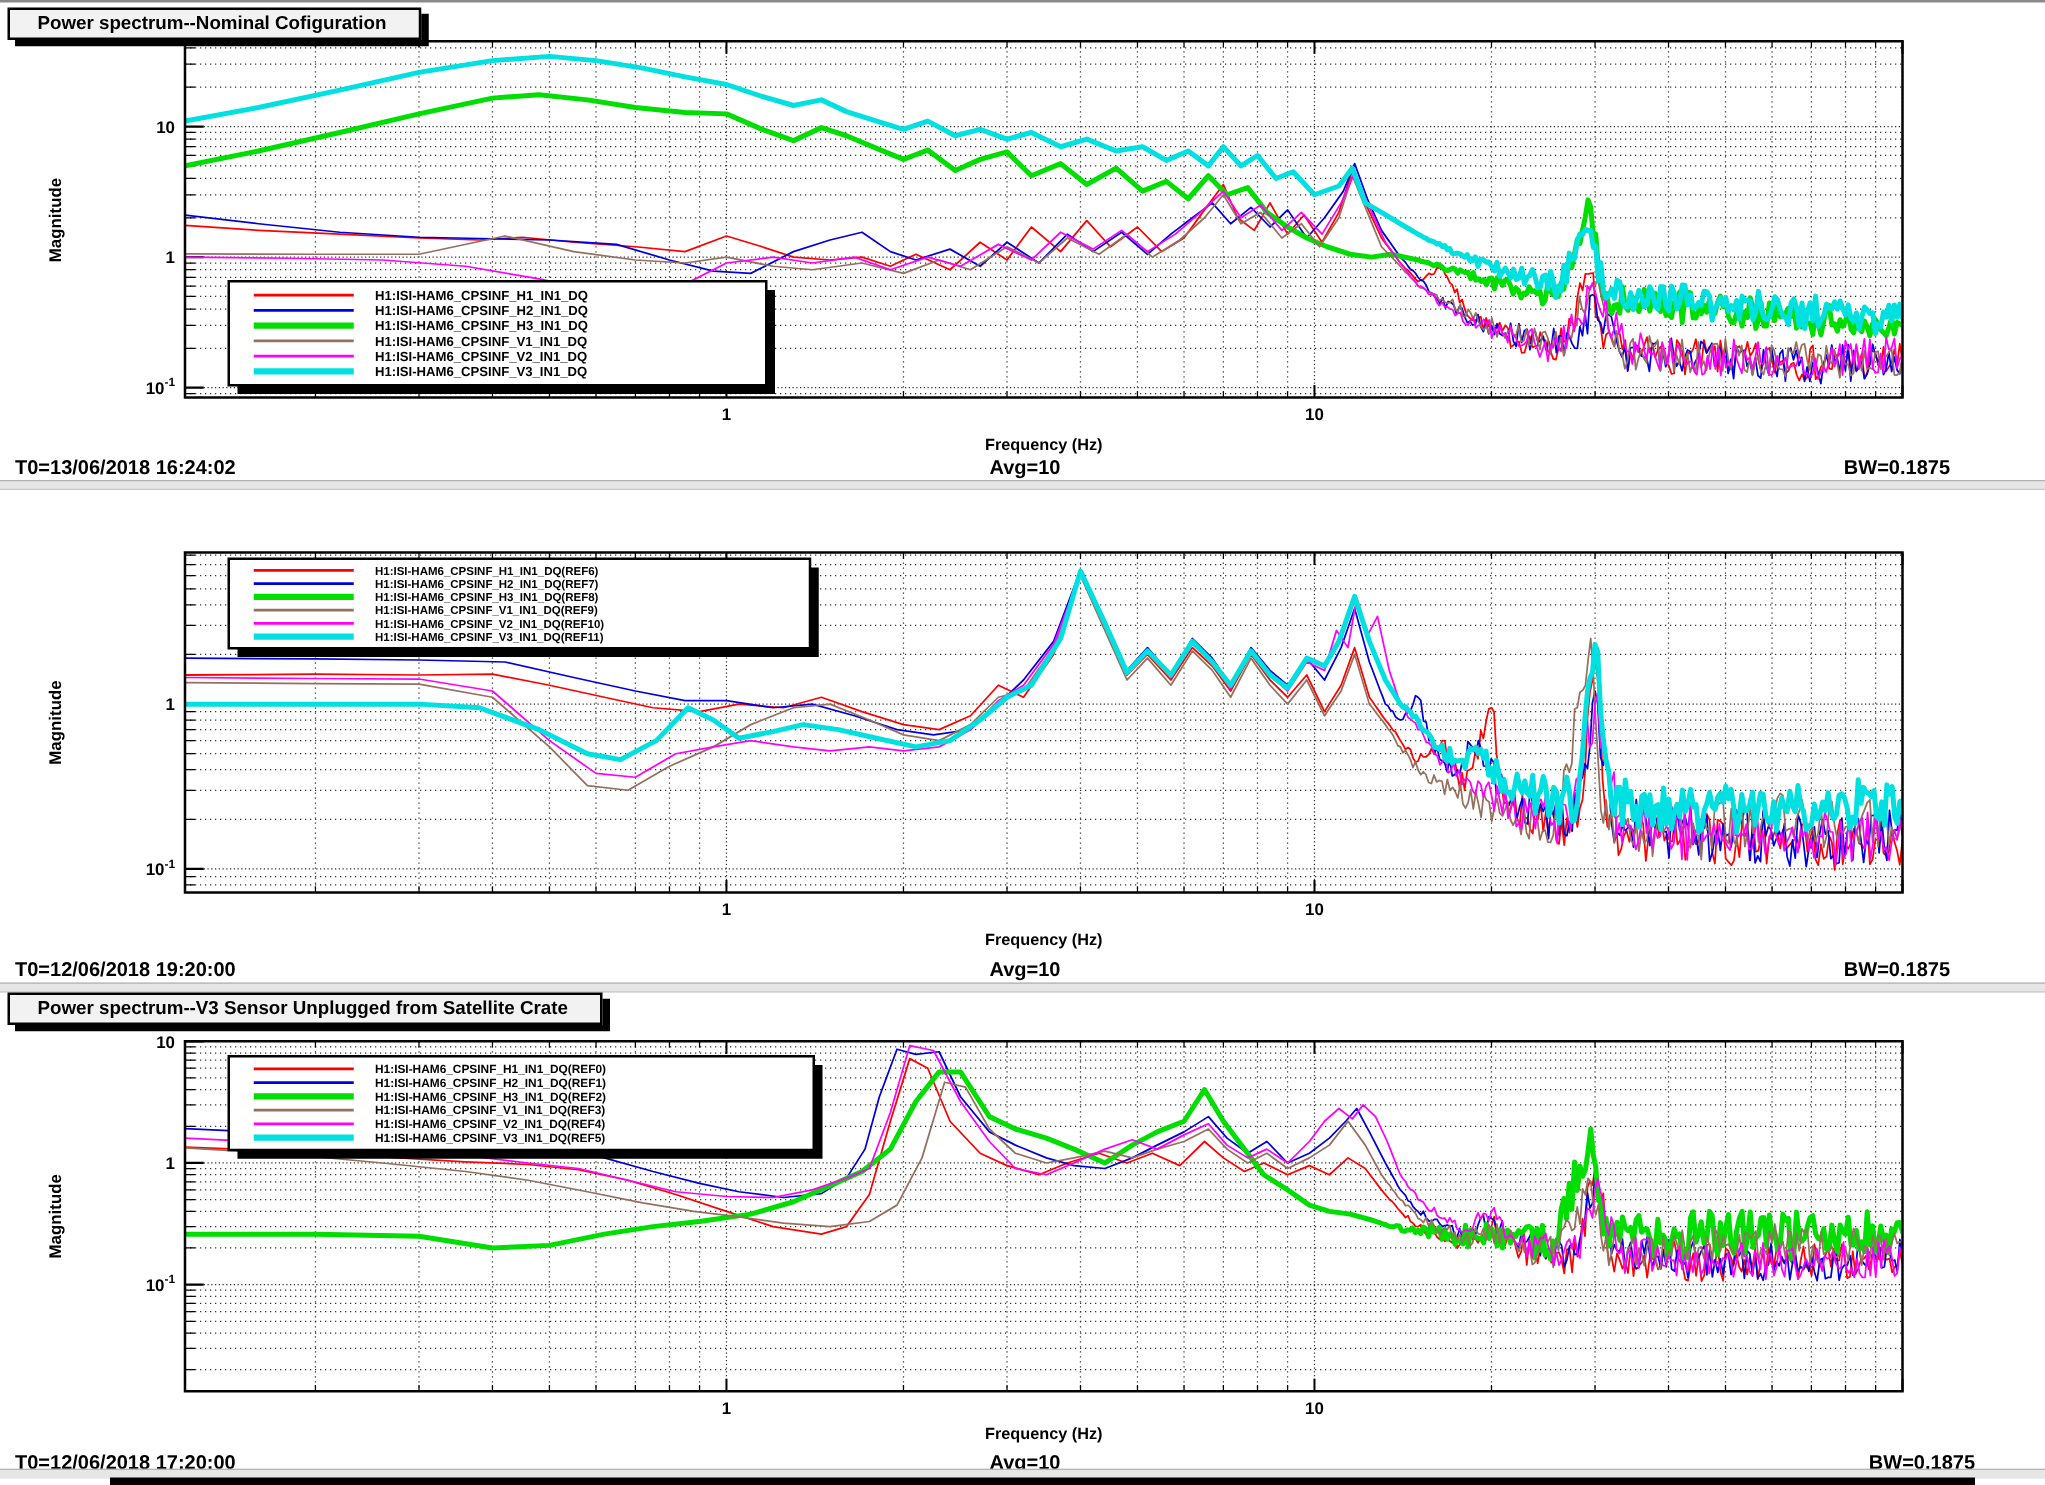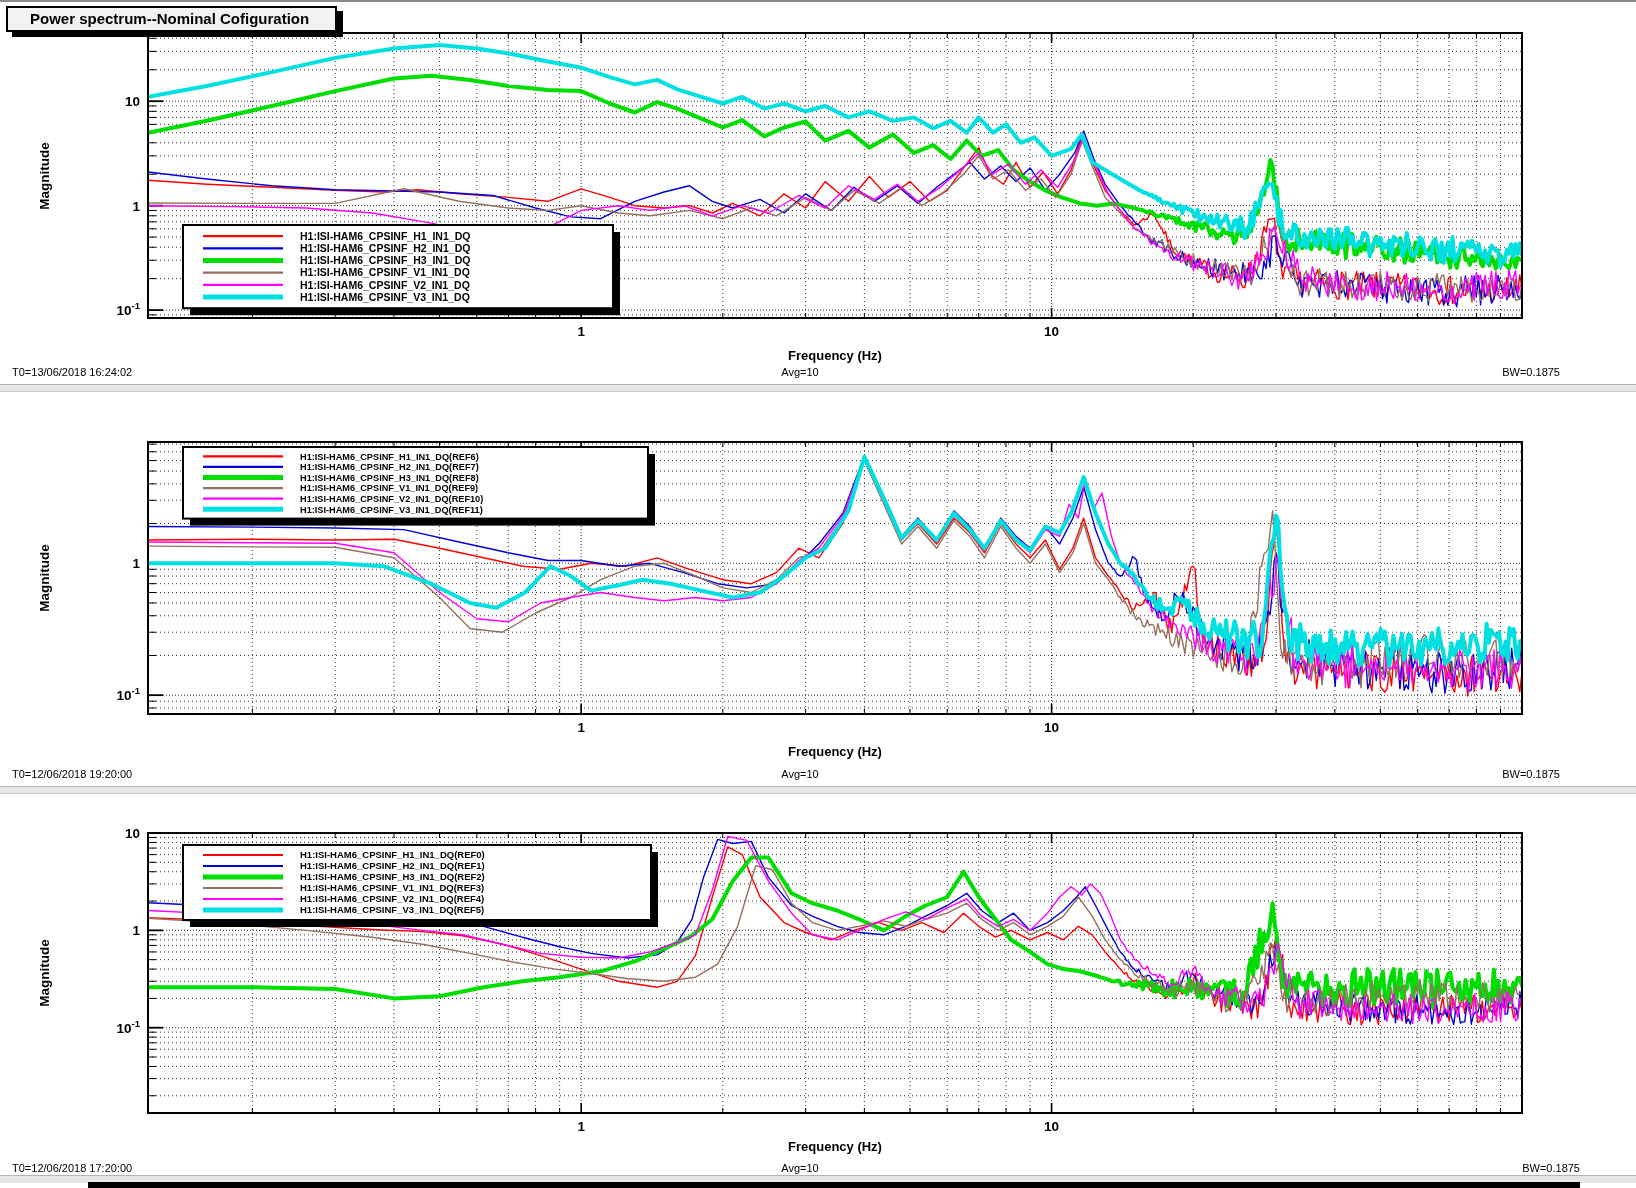--- a/index.html
+++ b/index.html
@@ -12,24 +12,24 @@
   .bottom-strip{position:absolute;left:0;top:1175px;width:1636px;height:7px;background:#e6e6e6;border-top:1px solid #b5b5b5;}
   .bottom-bar{position:absolute;left:88px;top:1182px;width:1492px;height:6px;background:#000;}
   .title-box{position:absolute;left:6px;display:inline-block;background:#f2f2f2;border:2px solid #000;
              box-shadow:6px 5px 0 #000;padding:2px 26px 3px 22px;font-size:15px;font-weight:bold;white-space:nowrap;}
   #title-0{top:6px;} #title-1{top:388px;} #title-2{top:794px;}
   .ylabel{position:absolute;left:44px;font-size:13.5px;font-weight:bold;
           transform:translate(-50%,-50%) rotate(-90deg);white-space:nowrap;}
   #ylabel-0{top:176px;} #ylabel-1{top:578px;} #ylabel-2{top:973px;}
   .xlabel{position:absolute;left:835px;transform:translateX(-50%);font-size:13px;font-weight:bold;white-space:nowrap;}
   #xlabel-0{top:348px;} #xlabel-1{top:744px;} #xlabel-2{top:1139px;}
-  .footer{position:absolute;left:0;width:1636px;height:16px;font-size:11px;font-weight:normal;}
+  .footer{position:absolute;left:0;width:1636px;height:16px;font-size:16px;font-weight:bold;}
   #footer-0{top:366px;} #footer-1{top:768px;text-align:center;} #footer-2{top:1162px;padding-left:20px;}
   .footer .t0{position:absolute;left:12px;}
-  .footer .avg{position:absolute;left:800px;transform:translateX(-50%);}
+  .footer .avg{position:absolute;left:820px;transform:translateX(-50%);}
   .footer .bw{position:absolute;right:76px;}
   svg.plot{position:absolute;left:0;}
   #plot-0{top:28px;} #plot-1{top:436px;} #plot-2{top:826px;}
 </style>
 </head>
 <body>
 
 <div class="screen">
   <div class="top-edge"></div>
 
@@ -379,20 +379,23 @@
     </svg>
   <div class="xlabel" id="xlabel-1">Frequency (Hz)</div>
   <div class="footer" id="footer-1">
     <span class="t0">T0=12/06/2018 19:20:00</span>
     <span class="avg">Avg=10</span>
     <span class="bw">BW=0.1875</span>
   </div>
 
   <div class="sep" id="sep-1"></div>
 
+  <div class="title-box" id="title-2">
+    <span>Power spectrum--V3 Sensor Unplugged from Satellite Crate</span>
+  </div>
   <div class="ylabel" id="ylabel-2">Magnitude</div>
   <svg class="plot" id="plot-2" width="1636" height="320" viewBox="0 0 1636 320">
       <g transform="translate(0,-826)">
         <g stroke="#333" stroke-width="1">
           <line x1="252.36121089691005" y1="833" x2="252.36121089691005" y2="1113" stroke-dasharray="1 3"></line>
           <line x1="335.1973641553436" y1="833" x2="335.1973641553436" y2="1113" stroke-dasharray="1 3"></line>
           <line x1="393.97055022432187" y1="833" x2="393.97055022432187" y2="1113" stroke-dasharray="1 3"></line>
           <line x1="439.55857505225356" y1="833" x2="439.55857505225356" y2="1113" stroke-dasharray="1 3"></line>
           <line x1="476.8067034827555" y1="833" x2="476.8067034827555" y2="1113" stroke-dasharray="1 3"></line>
           <line x1="508.29954733963325" y1="833" x2="508.29954733963325" y2="1113" stroke-dasharray="1 3"></line>

